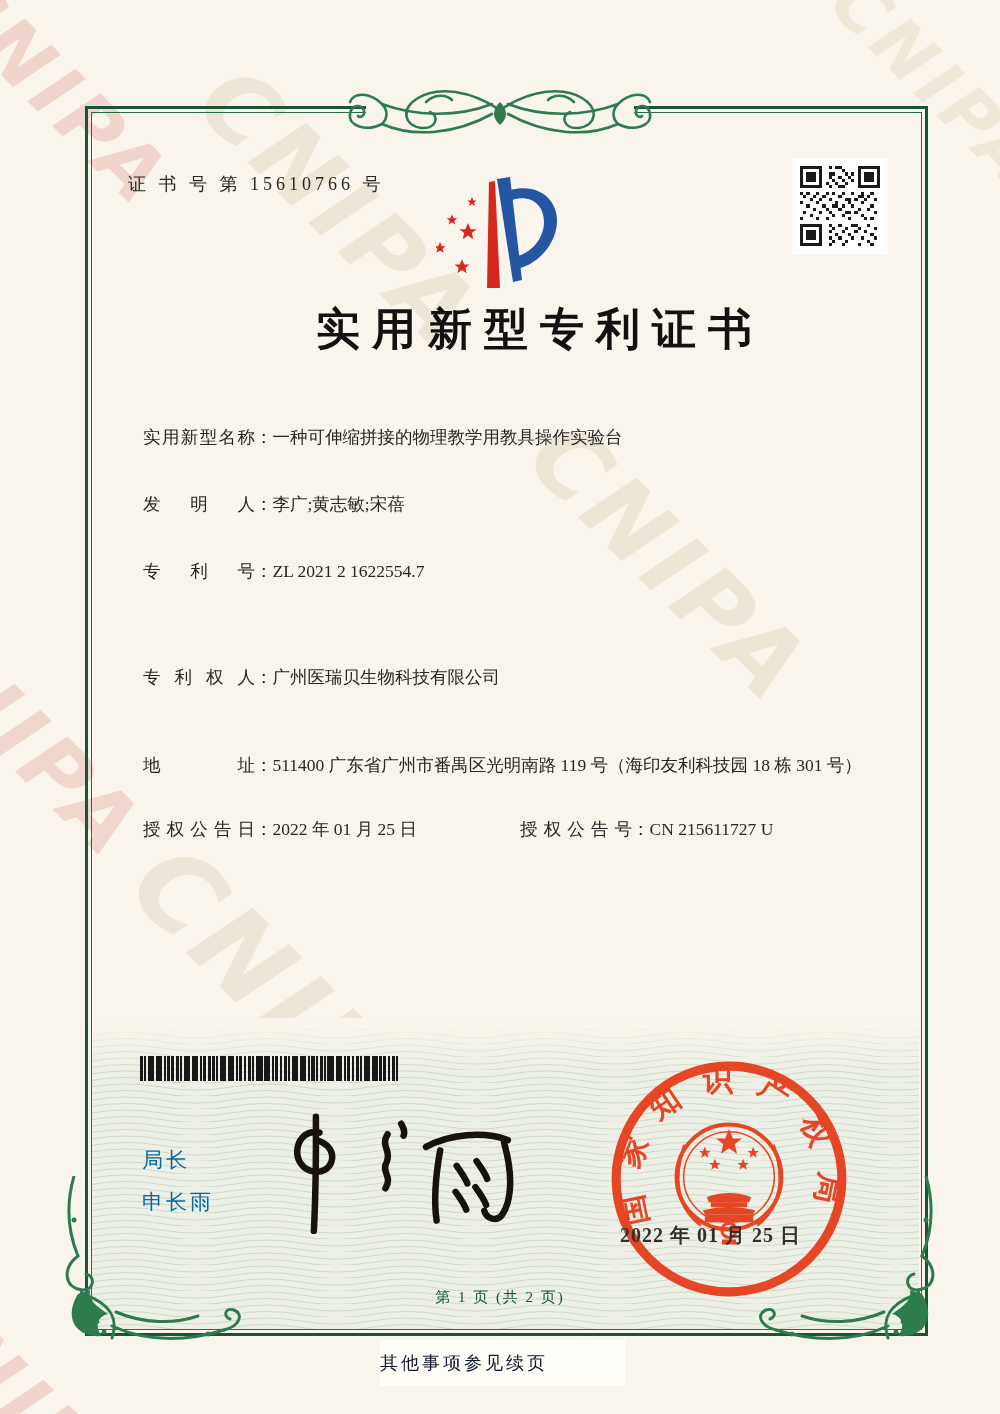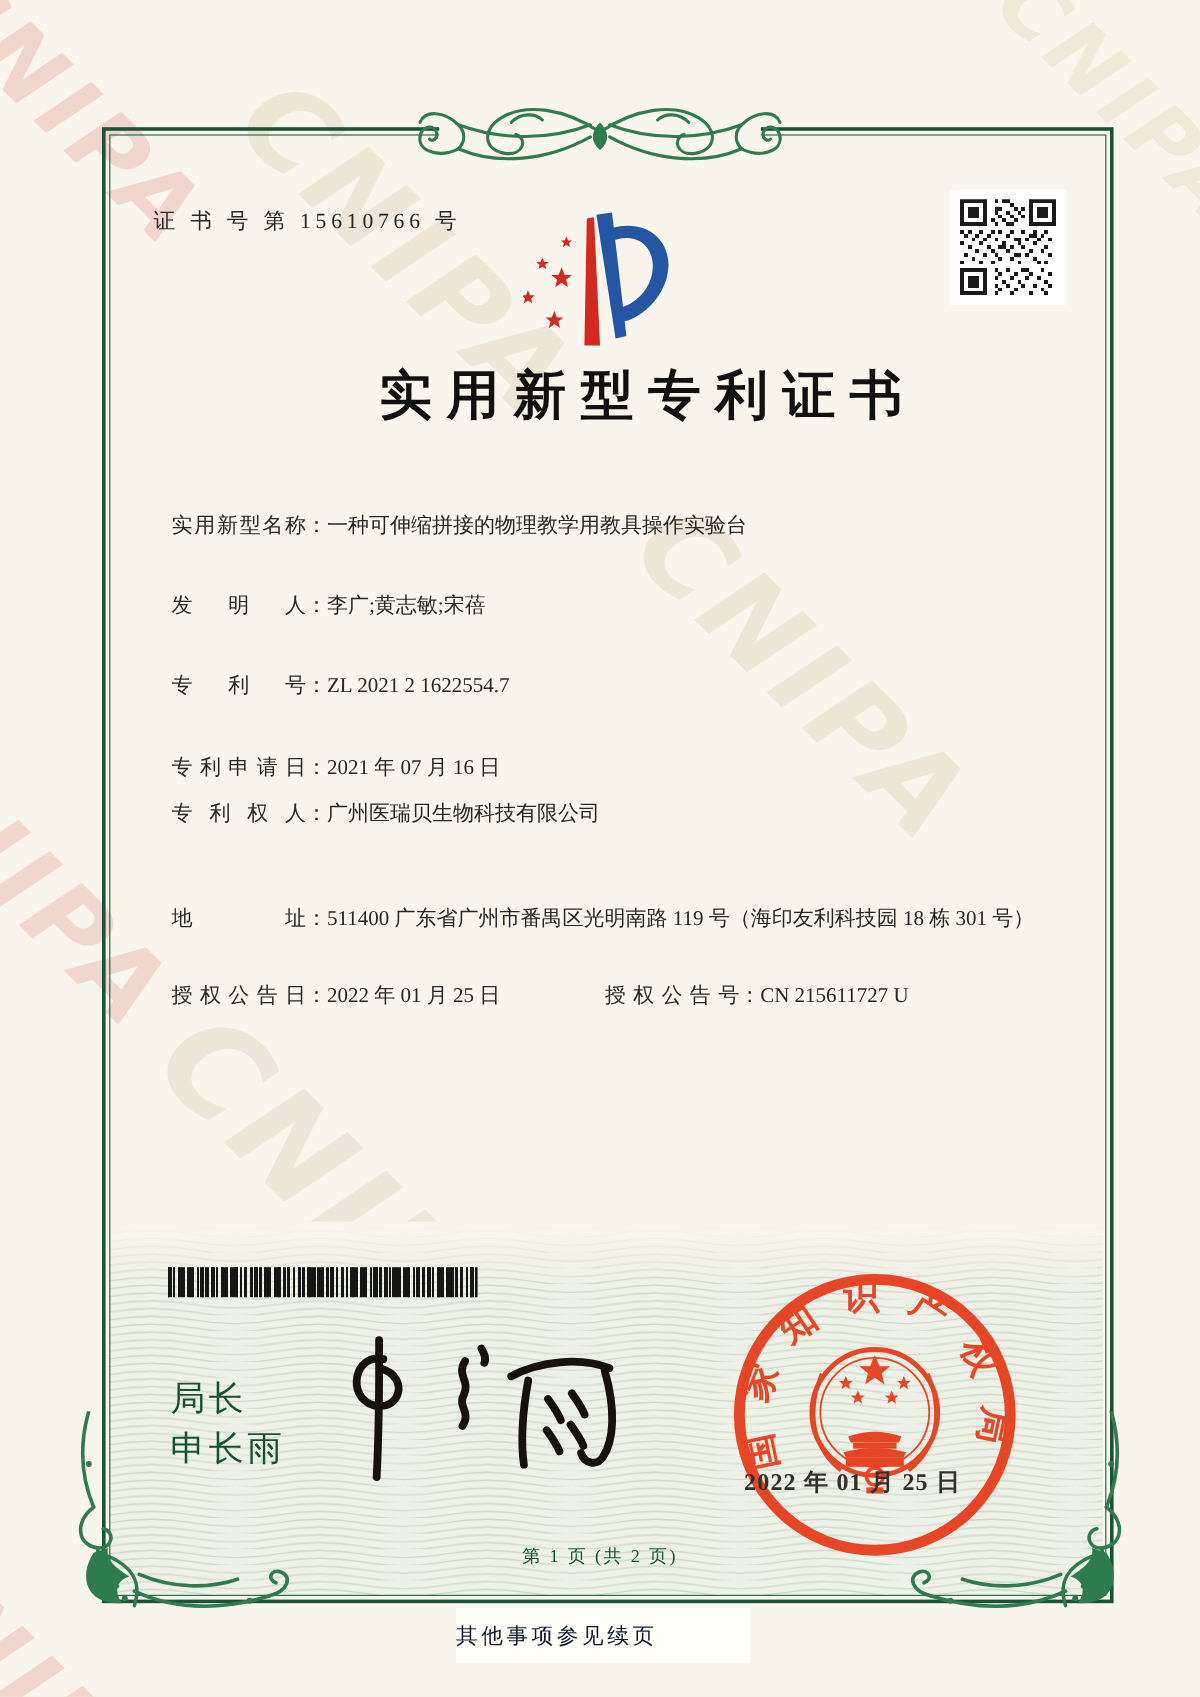--- a/index.html
+++ b/index.html
@@ -12,34 +12,34 @@
   
   .frame-outer{position:absolute;left:85px;top:106px;width:837px;height:1224px;border:3.5px solid #1a5436;}
   .frame-inner{position:absolute;left:3px;top:3px;right:3px;bottom:3px;border:1.5px solid #2a6a46;}
   
   .cert-no{left:128px;top:172px;font-size:18px;letter-spacing:4px;}
   .title{left:0;top:300px;width:100%;text-align:center;font-size:44px;font-weight:700;letter-spacing:12px;color:#111;margin-left:40px;}
   
   .field-row{left:143px;width:770px;font-size:17.5px;line-height:26px;}
   .flabel-in{display:inline-block;width:112px;text-align:justify;text-align-last:justify;font-family:Liberation Serif, serif;}
   .fvalue{display:inline-block;width:600px;vertical-align:top;}
-  .grant-pair2{position:absolute;left:361px;top:0;}
+  .grant-pair2{position:absolute;left:377px;top:0;}
   
   .body-text{left:128px;top:832px;width:746px;font-size:17.5px;line-height:31px;text-align:justify;}
   .body-text p{margin:0;text-indent:2em;}
   
   .fade{left:91px;top:1018px;width:828px;height:52px;background:linear-gradient(#faf5ec,rgba(250,245,236,0));}
   
   .barcode{left:140px;top:1056px;width:258px;height:25px;
     background-image:
       repeating-linear-gradient(90deg,#161616 0 2px,transparent 2px 4px),
       repeating-linear-gradient(90deg,#161616 0 3px,transparent 3px 9px),
       repeating-linear-gradient(90deg,transparent 0 5px,#161616 5px 6px,transparent 6px 13px);}
   
-  .signer{left:142px;font-size:29px;letter-spacing:3px;color:#14532d;}
+  .signer{left:142px;font-size:21px;letter-spacing:3px;color:#0369a1;}
   
   .seal-date{left:620px;top:1222px;font-size:20px;letter-spacing:1px;font-weight:600;color:#33302c;}
   .page-info{left:0;top:1288px;width:100%;text-align:center;font-size:15px;letter-spacing:2px;color:#14532d;}
   .footer-note{left:380px;top:1340px;width:245px;height:46px;line-height:46px;text-align:left;
                background:#fffdf8;font-size:18px;letter-spacing:3px;color:#0f172a;}
   .qr-pad{left:792px;top:158px;width:96px;height:96px;background:#fff;}
 </style>
 </head>
 <body>
 
@@ -160,23 +160,20 @@
   <div class="abs title">实用新型专利证书</div>
 
   <div class="abs field-row" style="top:424px">
     <span class="flabel"><span class="flabel-in">实用新型名称</span><span>：</span></span><span class="fvalue">一种可伸缩拼接的物理教学用教具操作实验台</span>
   </div>
   <div class="abs field-row" style="top:491px">
     <span class="flabel"><span class="flabel-in">发明人</span><span>：</span></span><span class="fvalue">李广;黄志敏;宋蓓</span>
   </div>
   <div class="abs field-row" style="top:558px">
     <span class="flabel"><span class="flabel-in">专利号</span><span>：</span></span><span class="fvalue">ZL 2021 2 1622554.7</span>
-  </div>
-  <div class="abs field-row" style="top:626px">
-    <span class="flabel"><span class="flabel-in">专利申请日</span><span>：</span></span><span class="fvalue">2021 年 07 月 16 日</span>
   </div>
   <div class="abs field-row" style="top:664px">
     <span class="flabel"><span class="flabel-in">专利权人</span><span>：</span></span><span class="fvalue">广州医瑞贝生物科技有限公司</span>
   </div>
   <div class="abs field-row" style="top:752px">
     <span class="flabel"><span class="flabel-in">地址</span><span>：</span></span><span class="fvalue">511400 广东省广州市番禺区光明南路 119 号（海印友利科技园 18 栋 301 号）</span>
   </div>
   <div class="abs field-row" style="top:816px">
     <span class="flabel"><span class="flabel-in">授权公告日</span><span>：</span></span><span>2022 年 01 月 25 日</span>
     <span class="grant-pair2"><span class="flabel-in">授权公告号</span><span>：</span><span>CN 215611727 U</span></span>

